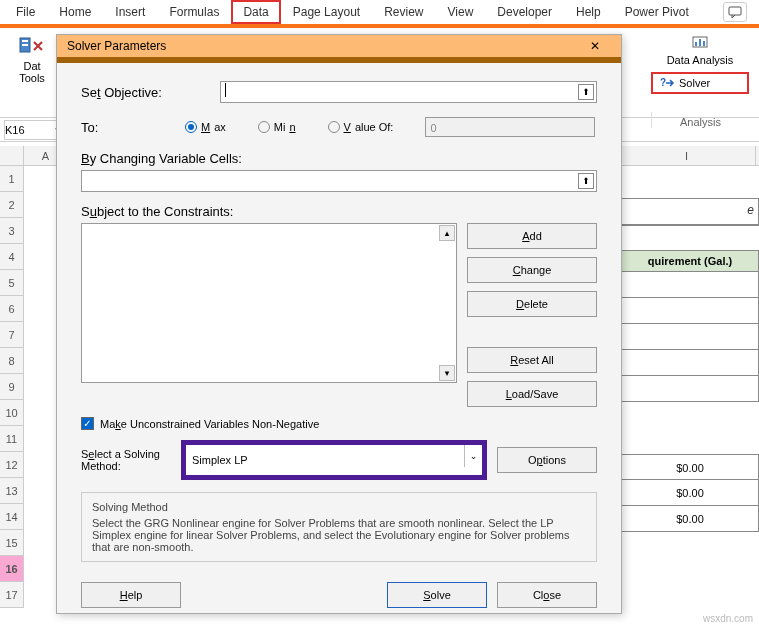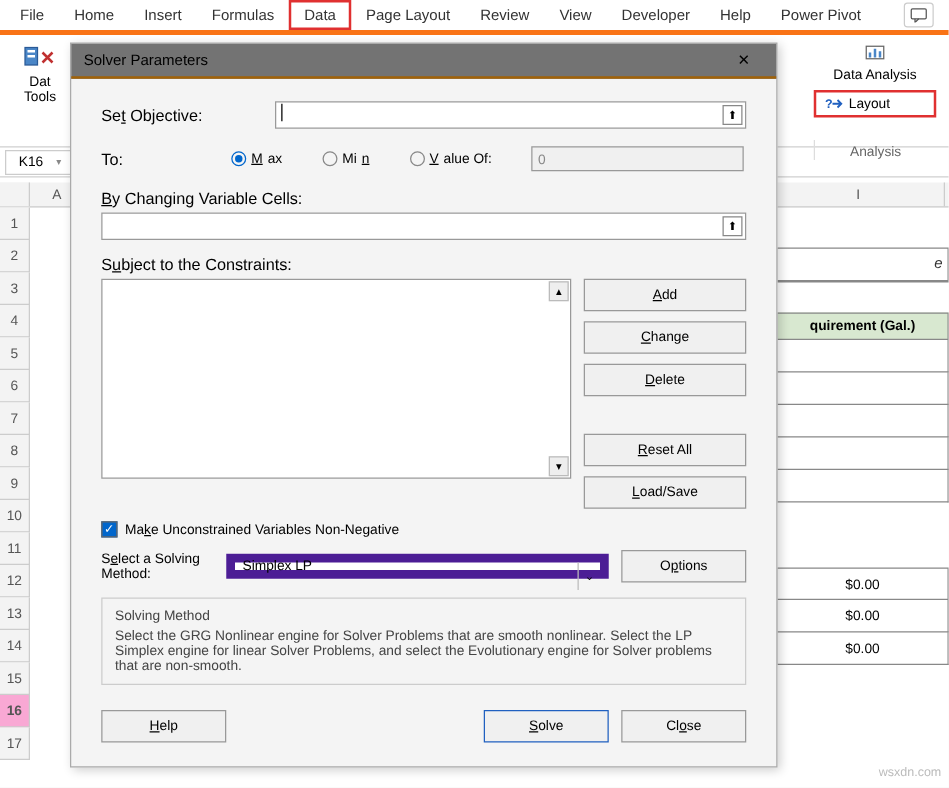--- a/index.html
+++ b/index.html
@@ -12,33 +12,33 @@
 
 .ribbon-body { height: 90px; background: #fff; border-bottom: 1px solid #d0d0d0; position: relative; }
 .ribbon-left { position: absolute; left: 12px; top: 8px; width: 40px; text-align: center; font-size: 11px; }
 .ribbon-left .icon { width: 28px; height: 22px; margin: 0 auto 2px; }
 .ribbon-right { position: absolute; right: 10px; top: 4px; width: 98px; }
 .data-analysis { display: flex; align-items: center; gap: 4px; padding: 4px; font-size: 11px; flex-direction: column; }
 .solver-btn { border: 2px solid #e03030; padding: 2px 6px; display: flex; align-items: center; gap: 4px; font-size: 11px; margin-top: 2px; }
 .analysis-label { text-align: center; font-size: 11px; color: #666; margin-top: 18px; border-left: 1px solid #ddd; padding-top: 4px; }
 
 .namebox-row { height: 24px; border-bottom: 1px solid #d0d0d0; display: flex; align-items: center; }
-.namebox { width: 56px; height: 20px; border: 1px solid #ccc; margin-left: 4px; padding: 0 10px; font-size: 11px; display: flex; align-items: center; }
+.namebox { width: 56px; height: 20px; border: 1px solid #ccc; margin-left: 4px; padding: 0 0; font-size: 11px; display: flex; align-items: center; }
 .namebox .dd { margin-left: auto; color: #888; font-size: 8px; }
 
 .grid { position: absolute; left: 0; top: 146px; right: 0; bottom: 0; }
 .col-headers { display: flex; height: 20px; background: #f3f3f3; border-bottom: 1px solid #ccc; }
 .rowh-spacer { width: 24px; border-right: 1px solid #ccc; background: #f3f3f3; }
 .col-h { border-right: 1px solid #ccc; text-align: center; font-size: 11px; color: #555; line-height: 20px; }
 .row { display: flex; height: 26px; }
 .row-h { width: 24px; background: #f3f3f3; border-right: 1px solid #ccc; border-bottom: 1px solid #ccc; text-align: center; font-size: 11px; color: #555; line-height: 26px; }
 .row.sel .row-h { background: #f9a8d4; font-weight: bold; }
 
 .dialog { position: absolute; left: 56px; top: 34px; width: 566px; height: 580px; background: #f4f4f4; border: 1px solid #aaa; box-shadow: 2px 2px 8px rgba(0,0,0,0.2); z-index: 10; }
-.dlg-title { height: 28px; display: flex; align-items: center; padding: 0 10px; background: #737373; border-bottom: 2px solid #a16207; }
+.dlg-title { height: 28px; display: flex; align-items: center; padding: 0 10px; background: #fdba74; border-bottom: 6px solid #a16207; }
 .dlg-title span { font-size: 12px; }
 .dlg-close { margin-left: auto; width: 32px; height: 28px; display: flex; align-items: center; justify-content: center; font-size: 14px; cursor: pointer; }
 .dlg-body { padding: 18px 24px 10px 24px; }
 .row-f { display: flex; align-items: center; margin-bottom: 14px; gap: 8px; }
 .lbl { font-size: 13px; }
 .lbl u { text-decoration: underline; }
 .objective-input { flex: 1; height: 22px; border: 1px solid #999; background: #fff; padding: 0 4px; margin-left: 50px; position: relative; }
 .picker { position: absolute; right: 2px; top: 2px; width: 16px; height: 16px; border: 1px solid #888; display: flex; align-items: center; justify-content: center; font-size: 9px; }
 .radio-row { display: flex; align-items: center; gap: 32px; margin-left: 56px; }
 .radio { display: flex; align-items: center; gap: 4px; font-size: 11px; }
@@ -50,21 +50,21 @@
 .constraints-box { display: flex; gap: 10px; margin-top: 4px; }
 .constraints-list { flex: 1; height: 160px; border: 1px solid #999; background: #fff; position: relative; }
 .scroll-arrow { position: absolute; right: 1px; width: 16px; height: 16px; background: #eee; border: 1px solid #bbb; text-align: center; font-size: 9px; line-height: 14px; }
 .constraint-btns { width: 130px; display: flex; flex-direction: column; gap: 8px; }
 .btn { height: 26px; border: 1px solid #999; background: #f0f0f0; font-size: 11px; cursor: pointer; display: flex; align-items: center; justify-content: center; }
 .btn.primary { border: 1.5px solid #2060c0; }
 .chk-row { display: flex; align-items: center; gap: 6px; margin: 10px 0; font-size: 11px; }
 .checkbox { width: 13px; height: 13px; border: 1px solid #666; background: #0066cc; color: #fff; font-size: 10px; line-height: 11px; text-align: center; }
 .method-row { display: flex; align-items: center; gap: 10px; margin-bottom: 12px; }
 .method-lbl { width: 90px; font-size: 11px; }
-.select { flex: 1; height: 20px; border: 7px solid #4c1d95; background: #fff; display: flex; align-items: center; padding: 0 6px; font-size: 11px; position: relative; }
+.select { flex: 1; height: 40px; border: 5px solid #4c1d95; background: #fff; display: flex; align-items: center; padding: 0 6px; font-size: 11px; position: relative; }
 .select .dd { position: absolute; right: 0; top: 0; width: 18px; height: 22px; border-left: 1px solid #bbb; text-align: center; line-height: 22px; font-size: 9px; }
 .method-desc { border: 1px solid #ccc; padding: 8px 10px; font-size: 11px; color: #444; background: #f4f4f4; }
 .method-desc .hdr { margin-bottom: 4px; }
 .dlg-footer { display: flex; gap: 10px; padding: 10px 24px 12px; }
 .dlg-footer .btn { width: 100px; }
 .spacer { flex: 1; }
 
 .sheet-right { position: absolute; right: 0; top: 198px; width: 138px; }
 .hdr-cell { background: #d8e8d0; border: 1px solid #888; padding: 4px; font-size: 11px; font-weight: bold; text-align: center; }
 .title-cell { background: #fff; border-bottom: 1px solid #888; padding: 4px; font-size: 12px; font-style: italic; text-align: right; color: #333; }
@@ -116,21 +116,21 @@
           <rect x="7" y="3" width="2" height="7" fill="#4a86c7"></rect>
           <rect x="11" y="5" width="2" height="5" fill="#4a86c7"></rect>
         </svg>
       <span>Data Analysis</span>
     </div>
     <div class="solver-btn">
       <svg width="16" height="14" viewBox="0 0 16 14">
           <text x="1" y="10" font-size="10" fill="#2060c0" font-weight="bold">?</text>
           <path d="M7 7 L14 7 M11 4 L14 7 L11 10" fill="none" stroke="#2060c0" stroke-width="1.5"></path>
         </svg>
-      <span>Layout</span>
+      <span>Solver</span>
     </div>
     <div class="analysis-label">Analysis</div>
   </div>
 </div>
 
 <div class="namebox-row">
   <div class="namebox">
     <span>K16</span>
     <span class="dd">▾</span>
   </div>

